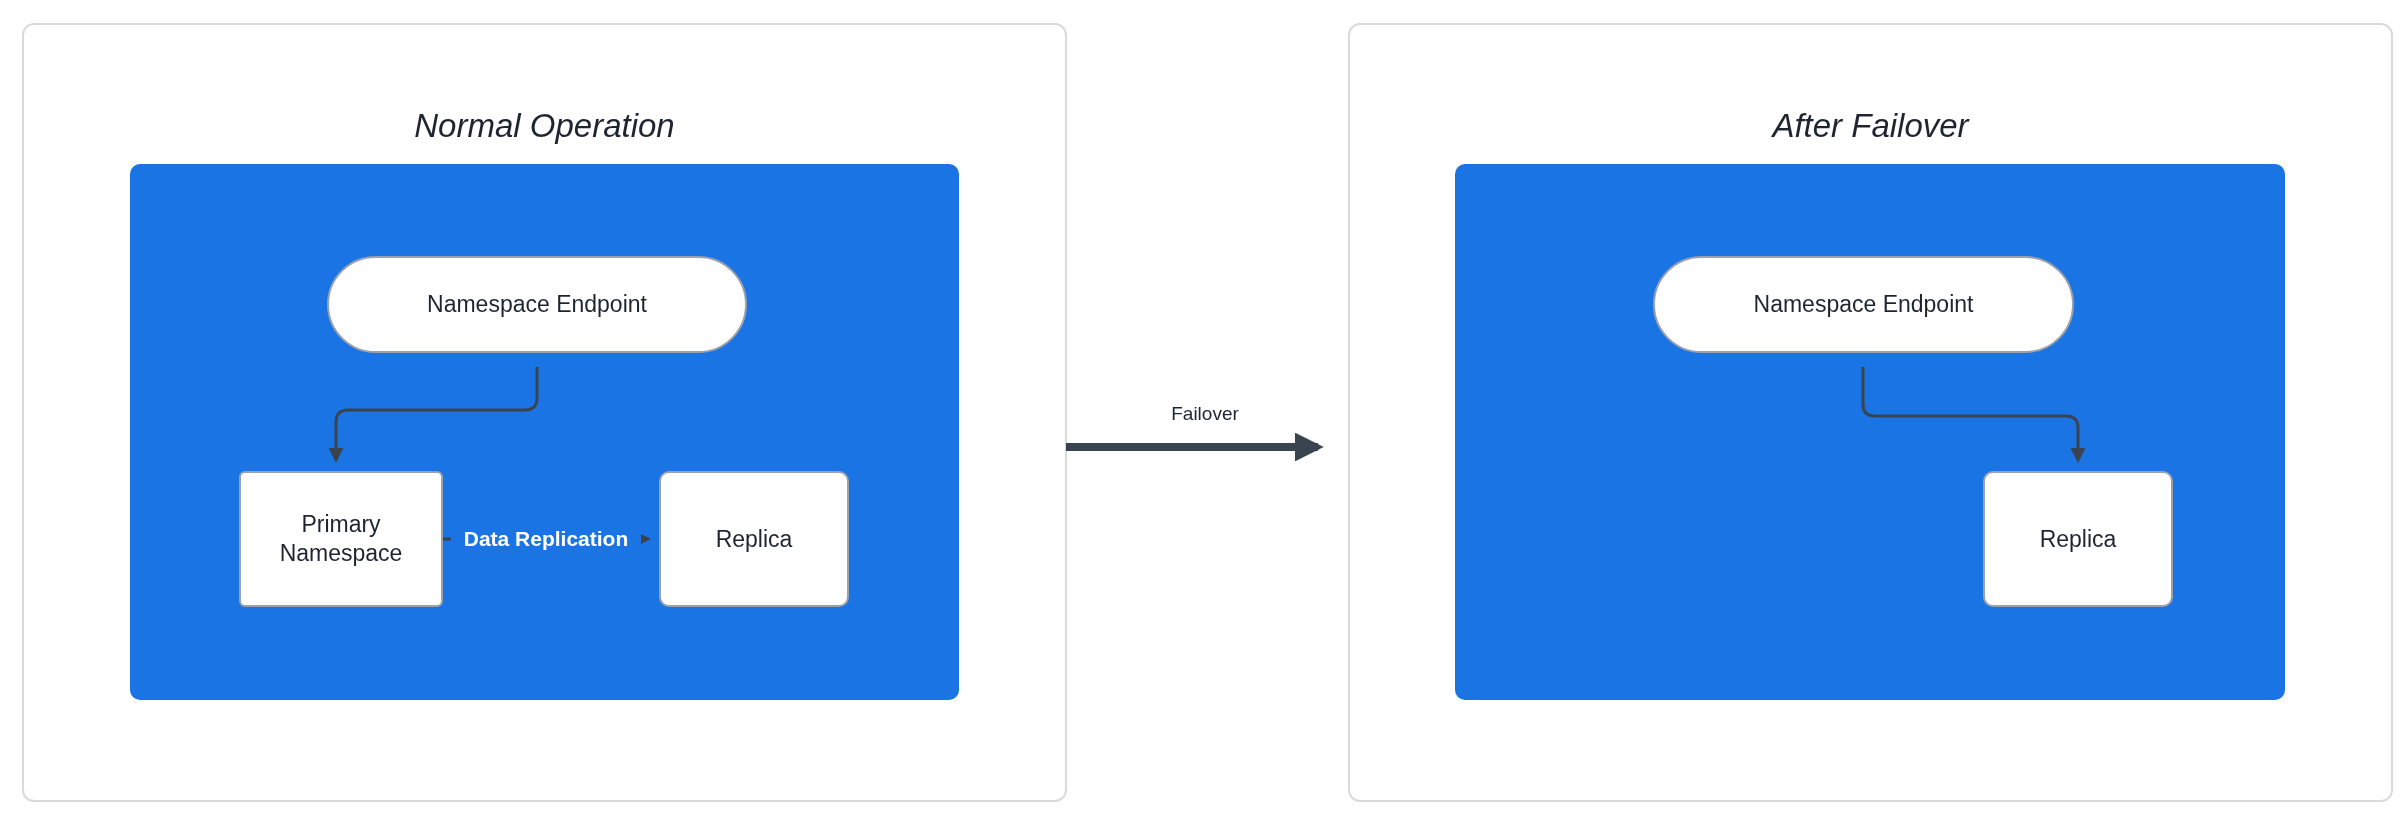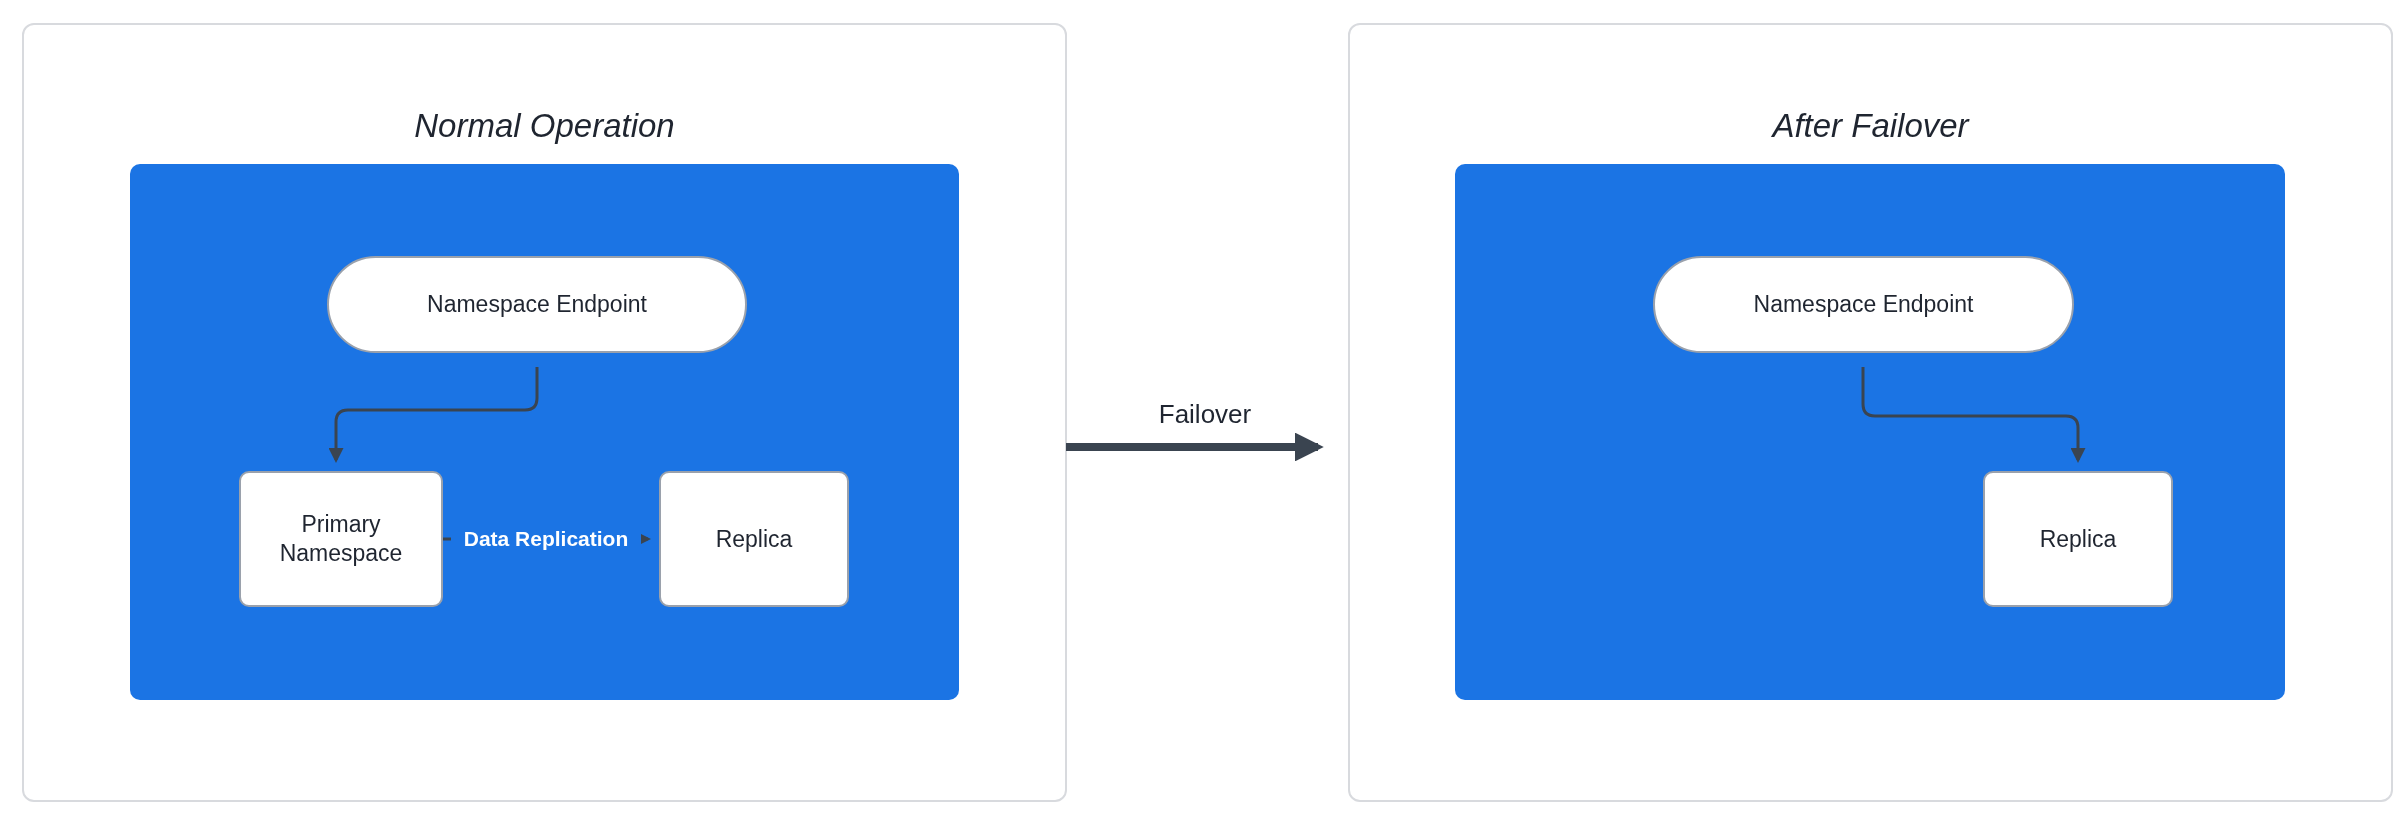--- a/index.html
+++ b/index.html
@@ -58,21 +58,21 @@
     font-size: 23px;
     line-height: 1.25;
     color: var(--text-dark, #1f2530);
   }
 
   .pill { height: 97px; border-radius: 60px; top: 256px; }
   .pill.left  { left: 327px;  width: 420px; }
   .pill.right { left: 1653px; width: 421px; }
 
   .box { top: 471px; height: 136px; border-radius: 10px; padding: 8px 18px; }
-  .box.primary        { left: 239px;  width: 204px; }
+  .box.primary        { left: 239px;  width: 204px; border-radius: 6px; }
   .box.replica-left   { left: 659px;  width: 190px; }
   .box.recovering     {
     left: 1568px; width: 191px;
     background: var(--recovering-fill, #e2e3e7);
     color: var(--recovering-text, #6f7680);
     font-style: italic;
   }
   .box.replica-right  { left: 1983px; width: 190px; }
 
   .edge-layer {
@@ -95,21 +95,21 @@
     font-size: 21px;
     font-weight: bold;
     color: #ffffff;
     background: var(--container-blue, #1b74e4);
     line-height: 28px;
   }
   .edge-label.failover {
     left: 1150px;
     top: 399px;
     width: 110px;
-    font-size: 26px;
+    font-size: 19px;
     color: var(--text-dark, #1f2530);
     background: #ffffff;
     line-height: 30px;
   }
 </style>
 </head>
 <body>
 
 <div class="canvas">
 

